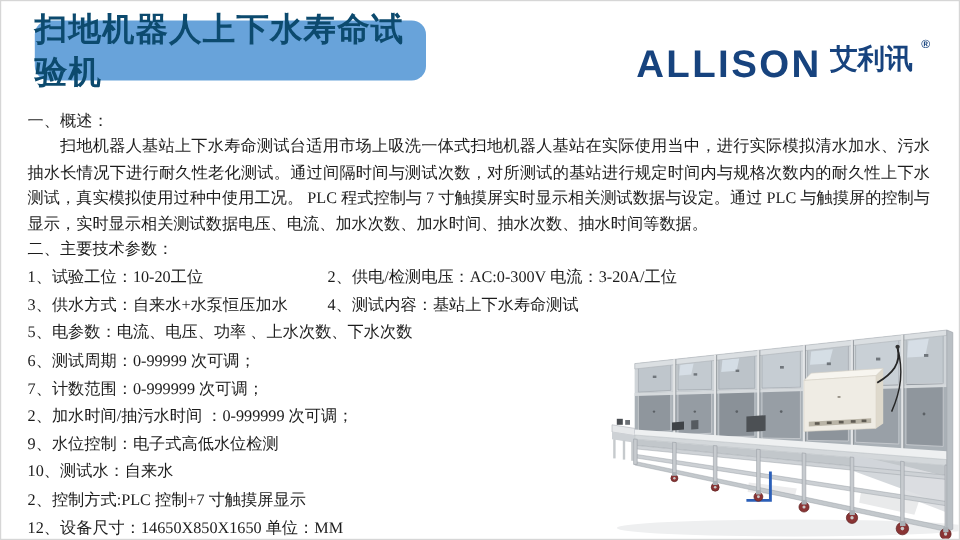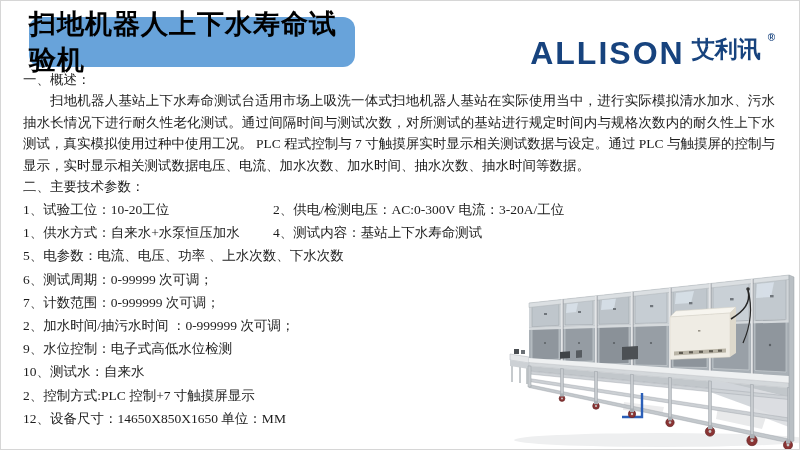--- a/index.html
+++ b/index.html
@@ -5,33 +5,33 @@
   html,body{margin:0;padding:0;background:#ffffff;}
   .page{
     position:relative;width:798px;height:448px;background:#ffffff;
     border:1px solid #d6d6d6;overflow:hidden;
     font-family:"Liberation Serif","DejaVu Serif",serif;color:#1c1c1c;
   }
   .banner{
     position:absolute;left:28px;top:16px;width:326px;height:50px;
     background:#68a3da;border-radius:12px;
     display:flex;align-items:center;justify-content:center;
-    font-size:27px;font-weight:700;letter-spacing:1px;color:#000000;
+    font-size:27px;font-weight:700;letter-spacing:1px;color:#0c4a6e;
   }
   .logo{
     position:absolute;right:24px;top:36px;
     display:flex;align-items:flex-start;gap:7px;
     font-family:"Liberation Sans","DejaVu Sans",sans-serif;color:#17437e;
     line-height:1;
   }
   .logo-latin{font-size:32px;font-weight:800;letter-spacing:2px;}
   .logo-cjk{font-size:23px;font-weight:700;margin-top:1px;}
   .logo-reg{font-size:10px;font-weight:700;margin-top:-4px;}
   .content{
-    position:absolute;left:22px;top:68px;width:758px;font-size:13.5px;
+    position:absolute;left:22px;top:89px;width:758px;font-size:13.5px;
   }
   .sec-heading{line-height:21px;height:21px;white-space:nowrap;}
   .overview-body{
     width:752px;line-height:21.5px;text-align:justify;text-indent:2em;
     margin:0;
     font-family:Liberation Serif, serif;
   }
   .params{margin-top:1px;}
   .param-row{display:flex;height:23.2px;line-height:23.2px;white-space:nowrap;}
   .param-left{display:inline-block;min-width:250px;}
@@ -60,21 +60,21 @@
     <div class="sec-heading">一、概述：</div>
     <p class="overview-body">扫地机器人基站上下水寿命测试台适用市场上吸洗一体式扫地机器人基站在实际使用当中，进行实际模拟清水加水、污水抽水长情况下进行耐久性老化测试。通过间隔时间与测试次数，对所测试的基站进行规定时间内与规格次数内的耐久性上下水测试，真实模拟使用过种中使用工况。 PLC 程式控制与 7 寸触摸屏实时显示相关测试数据与设定。通过 PLC 与触摸屏的控制与显示，实时显示相关测试数据电压、电流、加水次数、加水时间、抽水次数、抽水时间等数据。</p>
     <div class="sec-heading">二、主要技术参数：</div>
 
     <div class="params">
       <div class="param-row">
         <span class="param-left">1、试验工位：10-20工位</span>
         <span class="param-right">2、供电/检测电压：AC:0-300V 电流：3-20A/工位</span>
       </div>
       <div class="param-row">
-        <span class="param-left">1、供水方式：自来水+水泵恒压加水</span>
+        <span class="param-left">3、供水方式：自来水+水泵恒压加水</span>
         <span class="param-right">4、测试内容：基站上下水寿命测试</span>
       </div>
       <div class="param-row">
         <span class="param-left">5、电参数：电流、电压、功率 、上水次数、下水次数</span>
       </div>
       <div class="param-row">
         <span class="param-left">6、测试周期：0-99999 次可调；</span>
       </div>
       <div class="param-row">
         <span class="param-left">7、计数范围：0-999999 次可调；</span>

